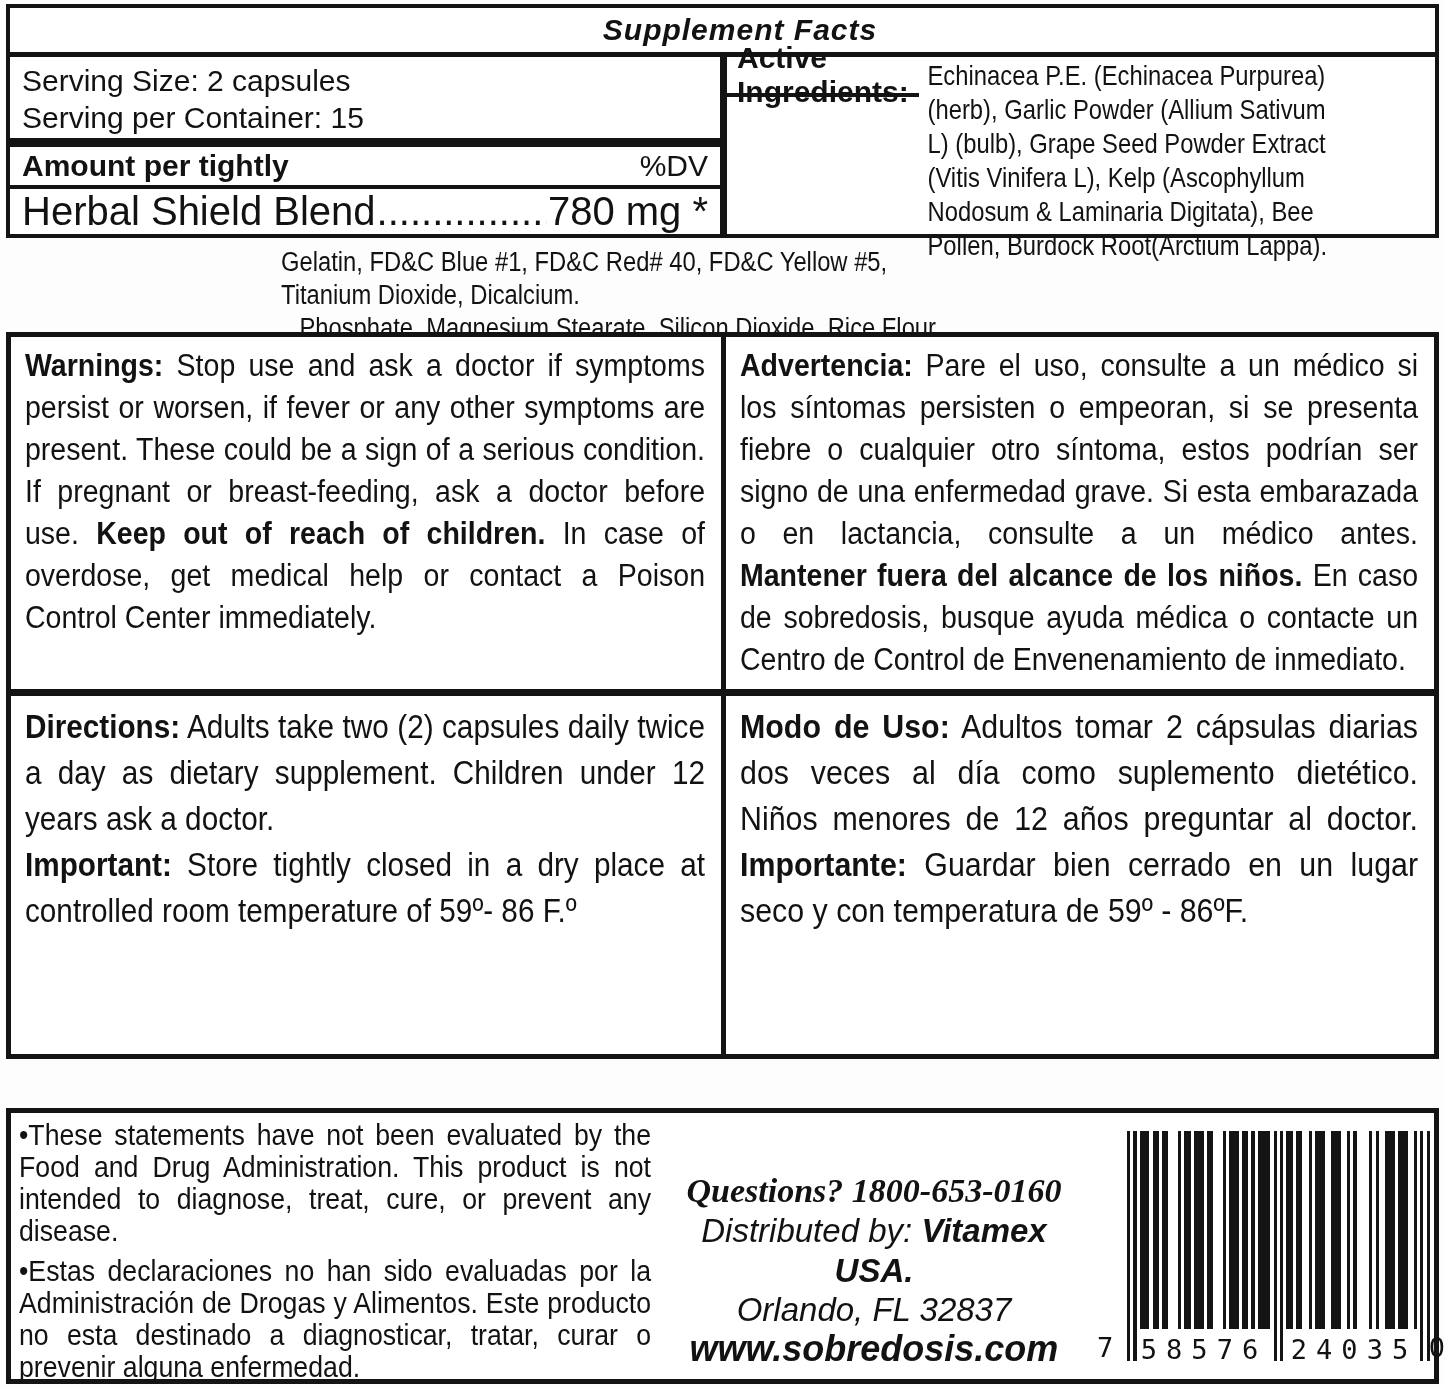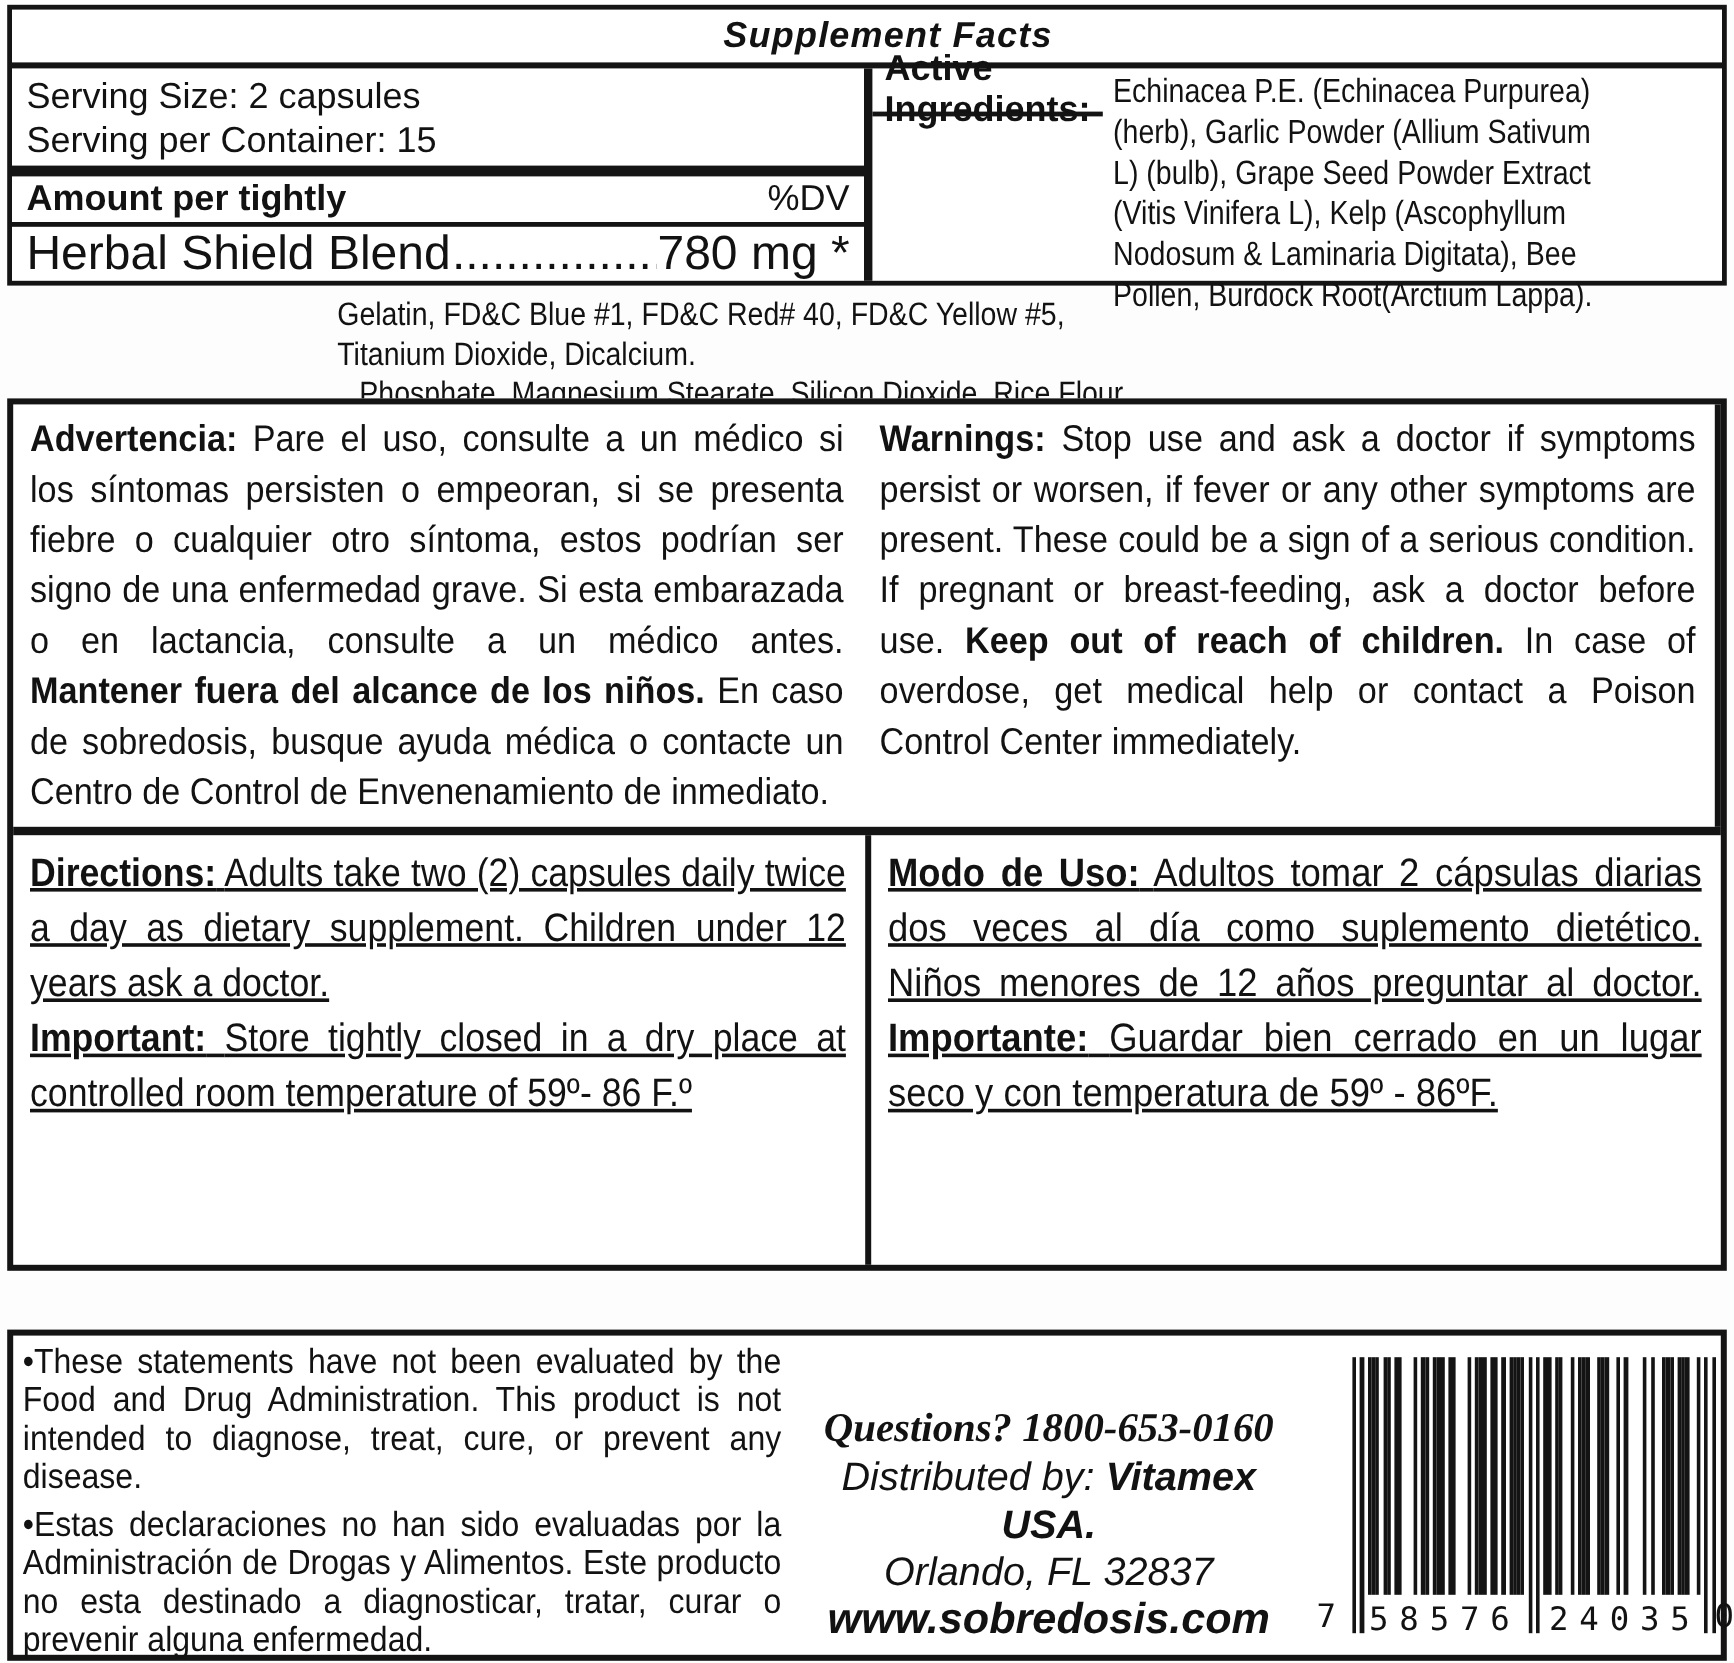--- a/index.html
+++ b/index.html
@@ -37,21 +37,21 @@
   #other{position:absolute;left:6px;top:246px;width:1433px;display:flex;align-items:flex-end;}
   .oi-label{font-weight:700;font-size:31px;white-space:nowrap;padding-left:6px;}
   .oi-body{flex:1;font-size:27px;line-height:33px;min-width:0;}
   .oi-line2{text-align:center;}
   .dv-note{font-size:29px;white-space:nowrap;padding:0 6px 0 14px;}
 
   
   #warn{left:6px;top:332px;width:1433px;height:727px;border-width:5px;display:flex;flex-direction:column;}
   .w-row1{height:352px;display:flex;}
   .h-div{height:7px;background:#141414;}
-  .w-row2{flex:1;display:flex;text-decoration:underline;}
+  .w-row2{flex:1;display:flex;}
   .cell{box-sizing:border-box;padding:8px 16px 0 14px;overflow:hidden;}
   .cell-l{width:715px;border-right:5px solid #141414;}
   .cell-r{flex:1;min-width:0;}
   .wtxt{margin:0;font-size:31px;line-height:42px;text-align:justify;}
   .dtxt{margin:0;font-size:33px;line-height:46px;text-align:justify;}
   .wtxt b,.dtxt b{font-weight:700;}
 
   
   #footer{left:6px;top:1108px;width:1433px;height:276px;border-width:5px;display:flex;}
   .f-left{width:648px;box-sizing:border-box;padding:6px 8px 0 8px;}
@@ -110,36 +110,36 @@
     <span class="oi-label">Other Ingredients:</span>
     <div class="oi-body cond88">
       <div>Gelatin, FD&amp;C Blue #1, FD&amp;C Red# 40, FD&amp;C  Yellow #5, Titanium Dioxide, Dicalcium.</div>
       <div class="oi-line2">Phosphate, Magnesium Stearate, Silicon Dioxide, Rice Flour, Calcium  Silicate &amp; Maltodextrin.</div>
     </div>
     <span class="dv-note">* Daily Value not established</span>
   </div>
 
   <div class="panel" id="warn">
     <div class="w-row1">
+      <div class="cell cell-l">
+        <p class="wtxt cond92">
+          <b>Warnings:</b>
+          <span>Stop use and ask a doctor if symptoms persist or worsen, if fever or any other symptoms are present. These could be a sign of a serious condition. If pregnant or breast-feeding, ask a doctor before use.</span>
+          <b>Keep out of reach of children.</b>
+          <span>In case of overdose, get medical help or contact a Poison Control Center  immediately.</span>
+        </p>
+      </div>
       <div class="cell cell-r">
         <p class="wtxt cond92">
           <b>Advertencia:</b>
           <span>Pare el uso, consulte a un médico si los síntomas persisten o empeoran, si se presenta fiebre o cualquier otro síntoma, estos podrían ser signo de una enfermedad grave. Si esta embarazada o en lactancia, consulte a un  médico antes.</span>
           <b>Mantener fuera del alcance de los niños.</b>
           <span>En caso de sobredosis, busque ayuda médica o contacte un Centro de Control de Envenenamiento de inmediato.</span>
         </p>
       </div>
-      <div class="cell cell-l">
-        <p class="wtxt cond92">
-          <b>Warnings:</b>
-          <span>Stop use and ask a doctor if symptoms persist or worsen, if fever or any other symptoms are present. These could be a sign of a serious condition. If pregnant or breast-feeding, ask a doctor before use.</span>
-          <b>Keep out of reach of children.</b>
-          <span>In case of overdose, get medical help or contact a Poison Control Center  immediately.</span>
-        </p>
-      </div>
     </div>
     <div class="h-div"></div>
     <div class="w-row2">
       <div class="cell cell-l">
         <p class="dtxt cond90">
           <b>Directions:</b>
           <span>Adults take two (2) capsules daily twice a day as dietary supplement. Children under 12 years ask a doctor.</span>
         </p>
         <p class="dtxt cond90">
           <b>Important:</b>

